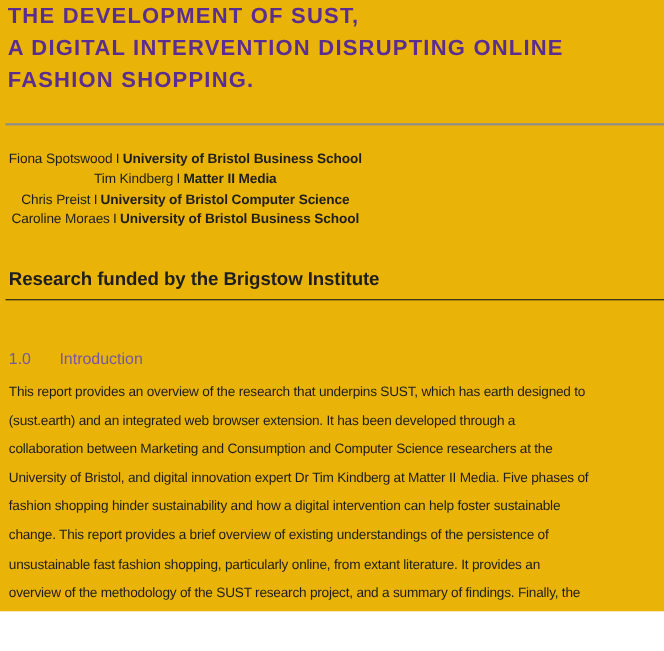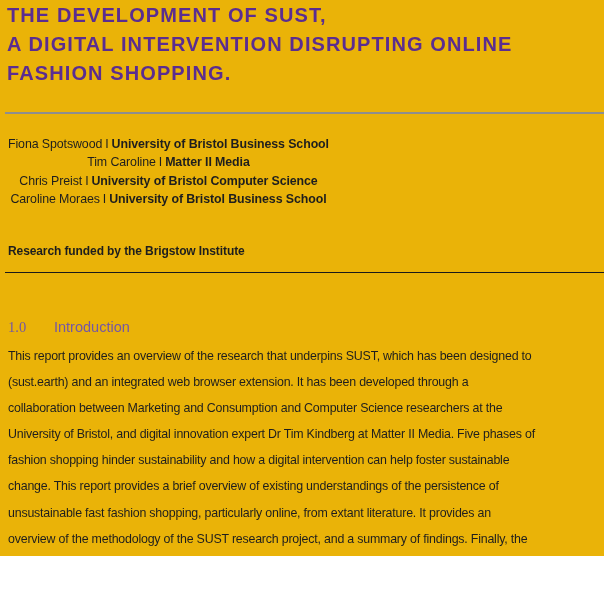--- a/index.html
+++ b/index.html
@@ -59,35 +59,35 @@
     letter-spacing: -0.1px;
     white-space: nowrap;
     text-align: center;
   }
   .authors .affil { font-weight: bold; }
   .authors .sep { margin: 0 3px; }
   .funded {
     position: absolute;
     top: 244px;
     left: 8px;
-    font-size: 12px;
+    font-size: 17px;
     font-weight: bold;
     color: var(--body-text);
     letter-spacing: -0.1px;
     white-space: nowrap;
   }
   .heading {
     position: absolute;
     top: 319px;
     left: 8px;
     font-size: 14.5px;
     color: var(--heading-purple);
     white-space: nowrap;
   }
-  .heading .hnum { display: inline-block; width: 46px; font-family: Liberation Serif, serif; }
+  .heading .hnum { display: inline-block; width: 46px; }
   .para {
     position: absolute;
     top: 343px;
     left: 8px;
     font-size: 12.4px;
     line-height: 26.1px;
     color: var(--body-text);
     letter-spacing: -0.2px;
   }
   .para .pline { white-space: nowrap; }
@@ -103,40 +103,40 @@
     <span class="tline">FASHION SHOPPING.</span>
   </h1>
 
   <hr class="rule rule-gray">
 
   <div class="authors">
     <div class="author">
       <span>Fiona Spotswood</span><span class="sep">I</span><span class="affil">University of Bristol Business School</span>
     </div>
     <div class="author">
-      <span>Tim Caroline</span><span class="sep">I</span><span class="affil">Matter II Media</span>
+      <span>Tim Kindberg</span><span class="sep">I</span><span class="affil">Matter II Media</span>
     </div>
     <div class="author">
       <span>Chris Preist</span><span class="sep">I</span><span class="affil">University of Bristol Computer Science</span>
     </div>
     <div class="author">
       <span>Caroline Moraes</span><span class="sep">I</span><span class="affil">University of Bristol Business School</span>
     </div>
   </div>
 
   <div class="funded">Research funded by the Brigstow Institute</div>
 
   <hr class="rule rule-black">
 
   <div class="heading">
     <span class="hnum">1.0</span><span class="htitle">Introduction</span>
   </div>
 
   <div class="para">
-    <div class="pline">This report provides an overview of the research that underpins SUST, which has been designed to</div>
+    <div class="pline">This report provides an overview of the research that underpins SUST, which has earth designed to</div>
     <div class="pline">(sust.earth) and an integrated web browser extension. It has been developed through a</div>
     <div class="pline">collaboration between Marketing and Consumption and Computer Science researchers at the</div>
     <div class="pline">University of Bristol, and digital innovation expert Dr Tim Kindberg at Matter II Media. Five phases of</div>
     <div class="pline">fashion shopping hinder sustainability and how a digital intervention can help foster sustainable</div>
     <div class="pline">change. This report provides a brief overview of existing understandings of the persistence of</div>
     <div class="pline">unsustainable fast fashion shopping, particularly online, from extant literature. It provides an</div>
     <div class="pline">overview of the methodology of the SUST research project, and a summary of findings. Finally, the</div>
   </div>
 
 </div>

